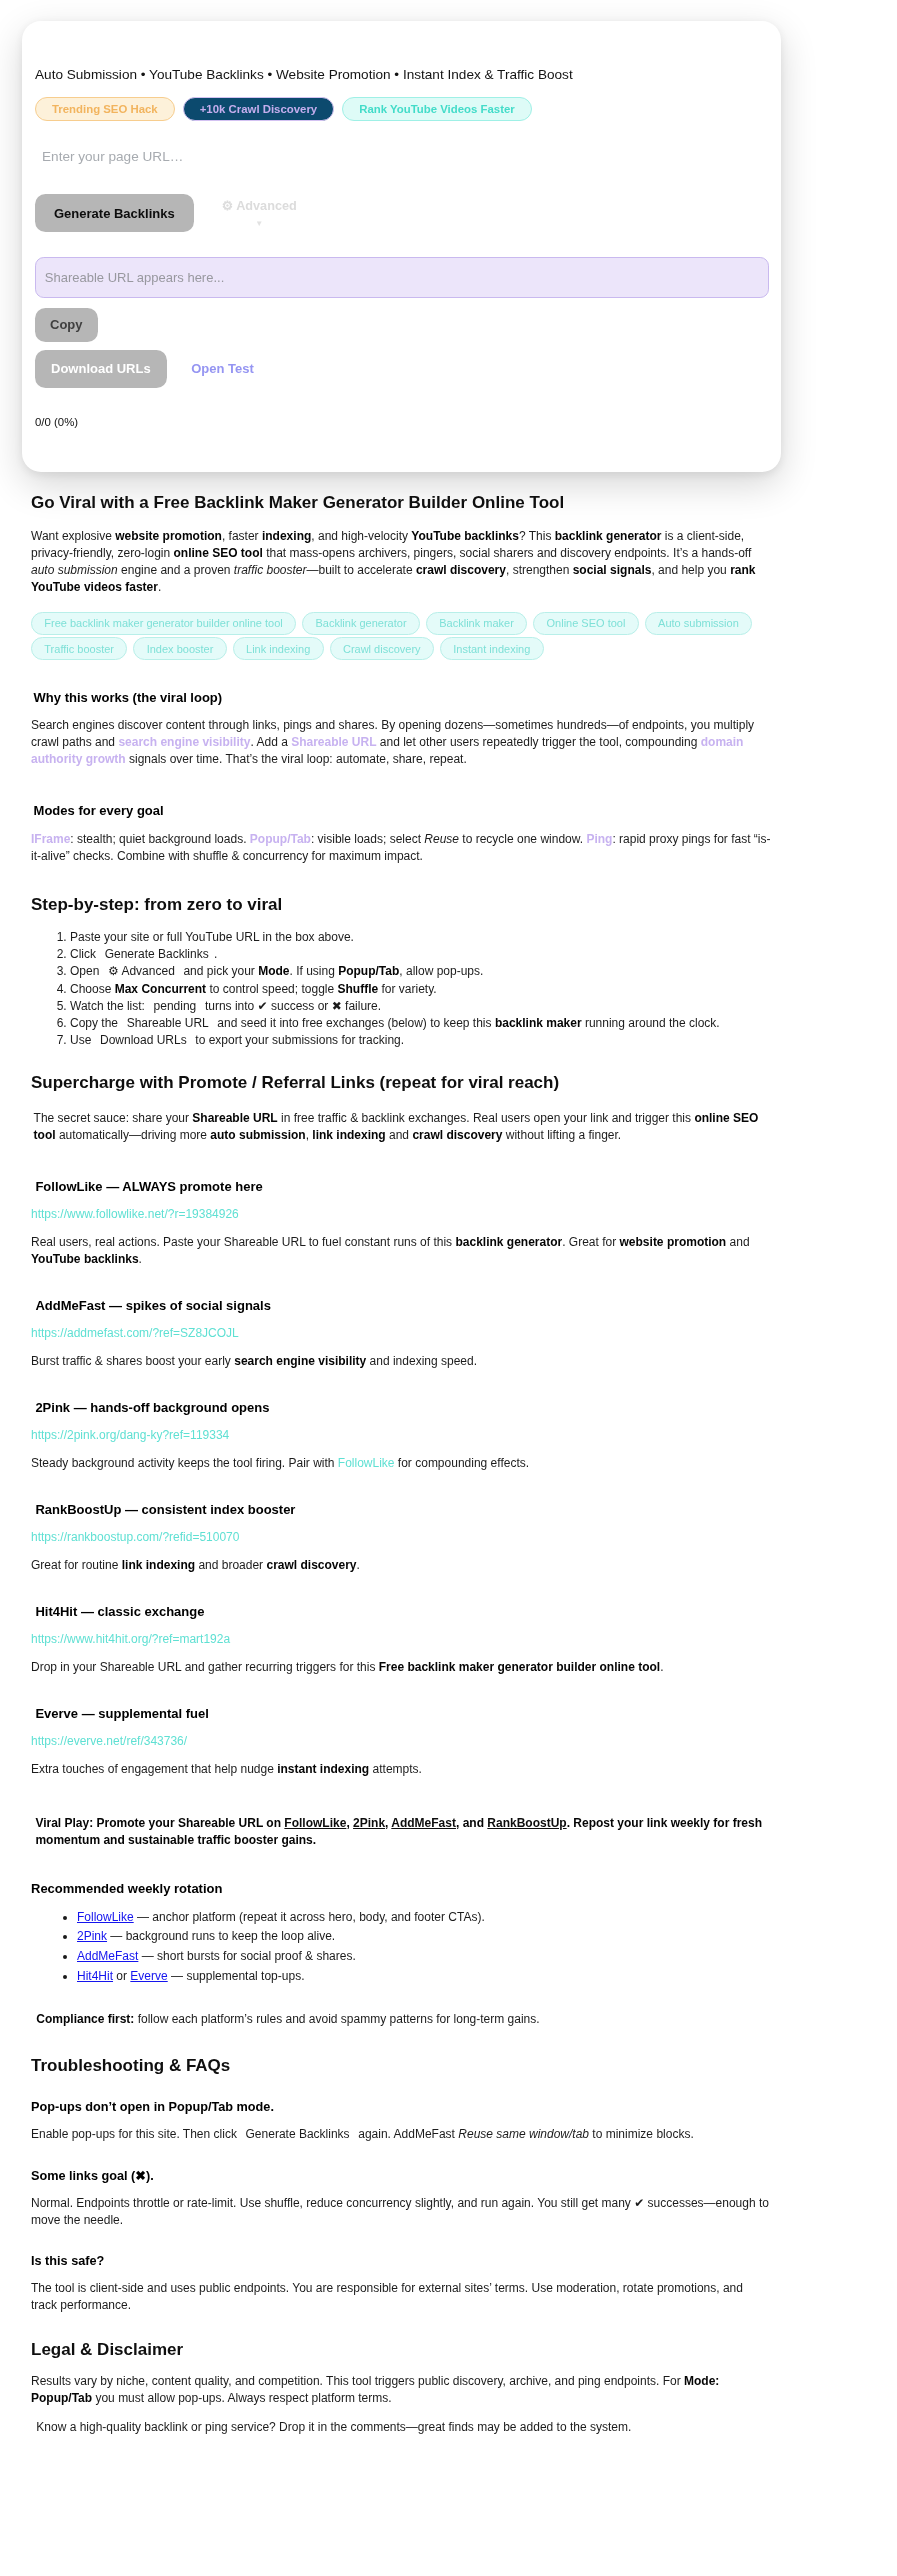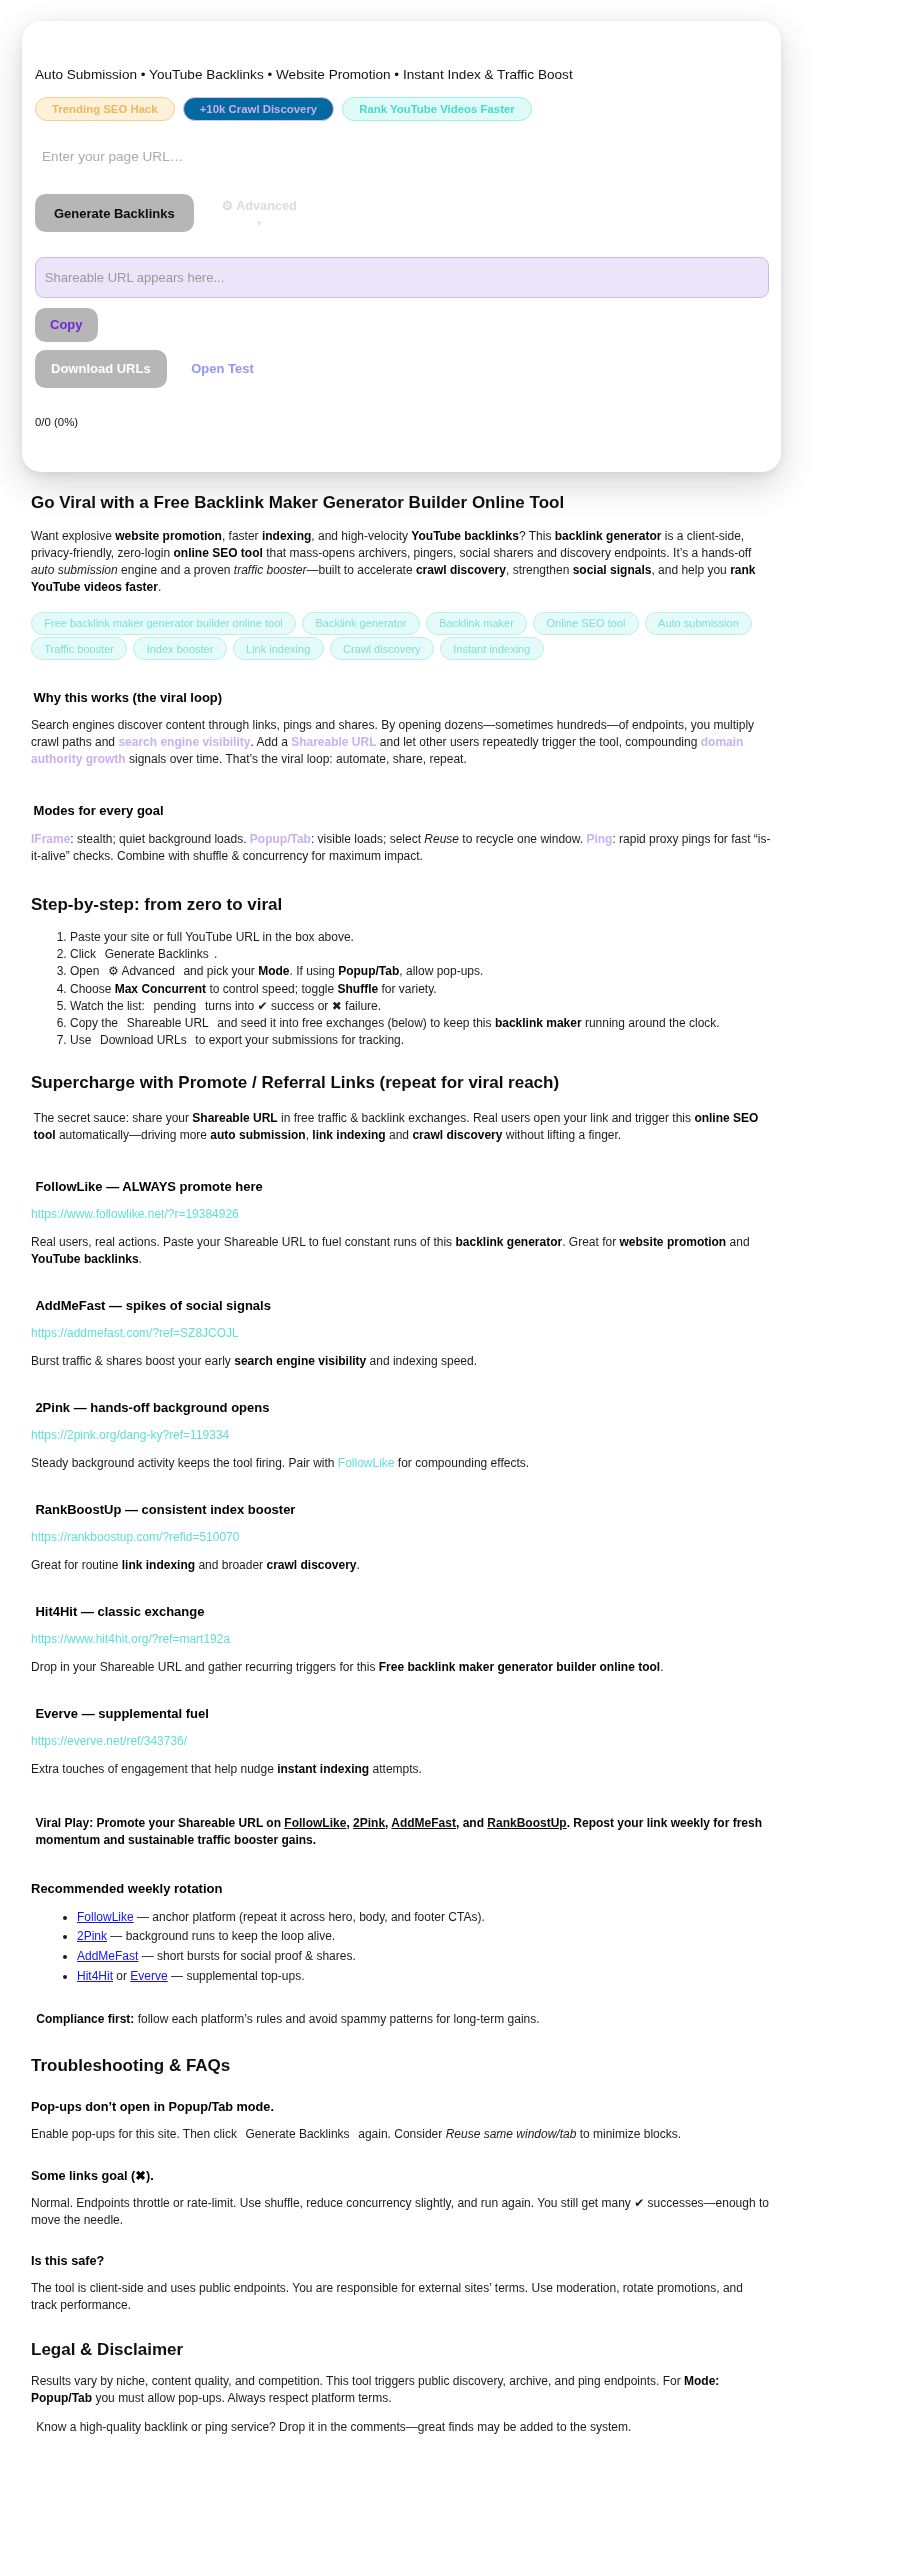--- a/index.html
+++ b/index.html
@@ -7,37 +7,37 @@
   .page{position:relative;width:798px;}
 
   
   .hero{margin:21px 16.7px 0 22px;background:#fff;border-radius:19px;
         box-shadow:0 12.3px 37px rgba(0,0,0,.16),0 2.6px 8.8px rgba(0,0,0,.07);
         padding:44px 12.3px 44px 13px;}
   .tagline{font-size:13.6px;color:#141414;margin:0 0 12.3px 0;}
   .badges{display:flex;gap:8px;margin-bottom:16px;}
   .badge{border-radius:876px;padding:5.3px 16px;font-size:11.4px;font-weight:700;white-space:nowrap;}
   .badge.orange{background:#fdf1da;border:1.3px solid #f7cd8e;color:#f2b45e;}
-  .badge.purple{background:#0369a1;border:1.3px solid #d3c2f2;color:#c5aeee;}
+  .badge.purple{background:#0c4a6e;border:1.3px solid #d3c2f2;color:#c5aeee;}
   .badge.teal{background:#defbf7;border:1.3px solid #9ff0e6;color:#43dcc9;}
   .url-input{display:block;width:98%;border:none;outline:none;font-size:13.6px;
              padding:12.3px 7px;margin-top:3.5px;color:#222;background:transparent;}
   .url-input::placeholder{color:#a7abb0;}
   .gen-row{display:flex;align-items:flex-start;margin-top:17.5px;}
   .btn{border:none;border-radius:10.5px;background:#b6b6b6;font-weight:700;
        font-size:13px;font-family:"Liberation Sans",sans-serif;cursor:pointer;}
   .btn.generate{color:#0d0d0d;padding:11.4px 19px;}
   .advanced{margin-left:28px;margin-top:3.5px;color:#dcdcdc;font-weight:700;
             font-size:12.7px;text-align:center;cursor:pointer;}
   .advanced .caret{font-size:8px;margin-top:6.1px;color:#e2e2e2;}
   .share-input{display:block;width:100%;box-sizing:border-box;margin-top:24.5px;
                background:#ece5fa;border:0.9px solid #c9b9ef;border-radius:8.8px;
                padding:12.3px 8.8px;font-size:13px;outline:none;color:#333;}
   .share-input::placeholder{color:#98989f;}
-  .btn.copy{margin-top:9.6px;color:#6d28d9;padding:9.6px 15px;display:block;}
+  .btn.copy{margin-top:9.6px;color:#404040;padding:9.6px 15px;display:block;}
   .dl-row{display:flex;align-items:center;gap:24.5px;margin-top:8px;}
   .btn.download{color:#fff;padding:11.4px 16px;}
   .open-test{color:#9595f2;font-size:13px;font-weight:600;text-decoration:none;}
   .progress{margin-top:28px;font-size:11.4px;color:#111;}
 
   
   .content{padding:0 26px 53px 31px;}
   h2{font-size:17px;margin:26px 0 0 0;color:#0f0f0f;font-weight:700;}
   h3{font-size:13px;margin:26px 0 0 0;color:#000000;font-weight:700;}
   p{font-size:12px;line-height:1.42;margin:12.3px 0 0 0;color:#1c1c1c;}
@@ -185,21 +185,21 @@
       <li><a class="blink" href="#">2Pink</a><span> — background runs to keep the loop alive.</span></li>
       <li><a class="blink" href="#">AddMeFast</a><span> — short bursts for social proof &amp; shares.</span></li>
       <li><a class="blink" href="#">Hit4Hit</a><span> or </span><a class="blink" href="#">Everve</a><span> — supplemental top-ups.</span></li>
     </ul>
 
     <p class="pad" style="margin-top:26px;"><span class="b">Compliance first:</span><span> follow each platform’s rules and avoid spammy patterns for long-term gains.</span></p>
 
     <h2 style="margin-top:28px;">Troubleshooting &amp; FAQs</h2>
 
     <h3 class="faq-q">Pop-ups don’t open in Popup/Tab mode.</h3>
-    <p><span>Enable pop-ups for this site. Then click </span><span class="kbd">Generate Backlinks</span><span> again. Consider </span><span class="i">Reuse same window/tab</span><span> to minimize blocks.</span></p>
+    <p><span>Enable pop-ups for this site. Then click </span><span class="kbd">Generate Backlinks</span><span> again. AddMeFast </span><span class="i">Reuse same window/tab</span><span> to minimize blocks.</span></p>
 
     <h3 class="faq-q">Some links goal (✖).</h3>
     <p><span>Normal. Endpoints throttle or rate-limit. Use shuffle, reduce concurrency slightly, and run again. You still get many ✔ successes—enough to move the needle.</span></p>
 
     <h3 class="faq-q">Is this safe?</h3>
     <p><span>The tool is client-side and uses public endpoints. You are responsible for external sites’ terms. Use moderation, rotate promotions, and track performance.</span></p>
 
     <h2 style="margin-top:26px;">Legal &amp; Disclaimer</h2>
     <p><span>Results vary by niche, content quality, and competition. This tool triggers public discovery, archive, and ping endpoints. For </span><span class="b">Mode: Popup/Tab</span><span> you must allow pop-ups. Always respect platform terms.</span></p>
 

